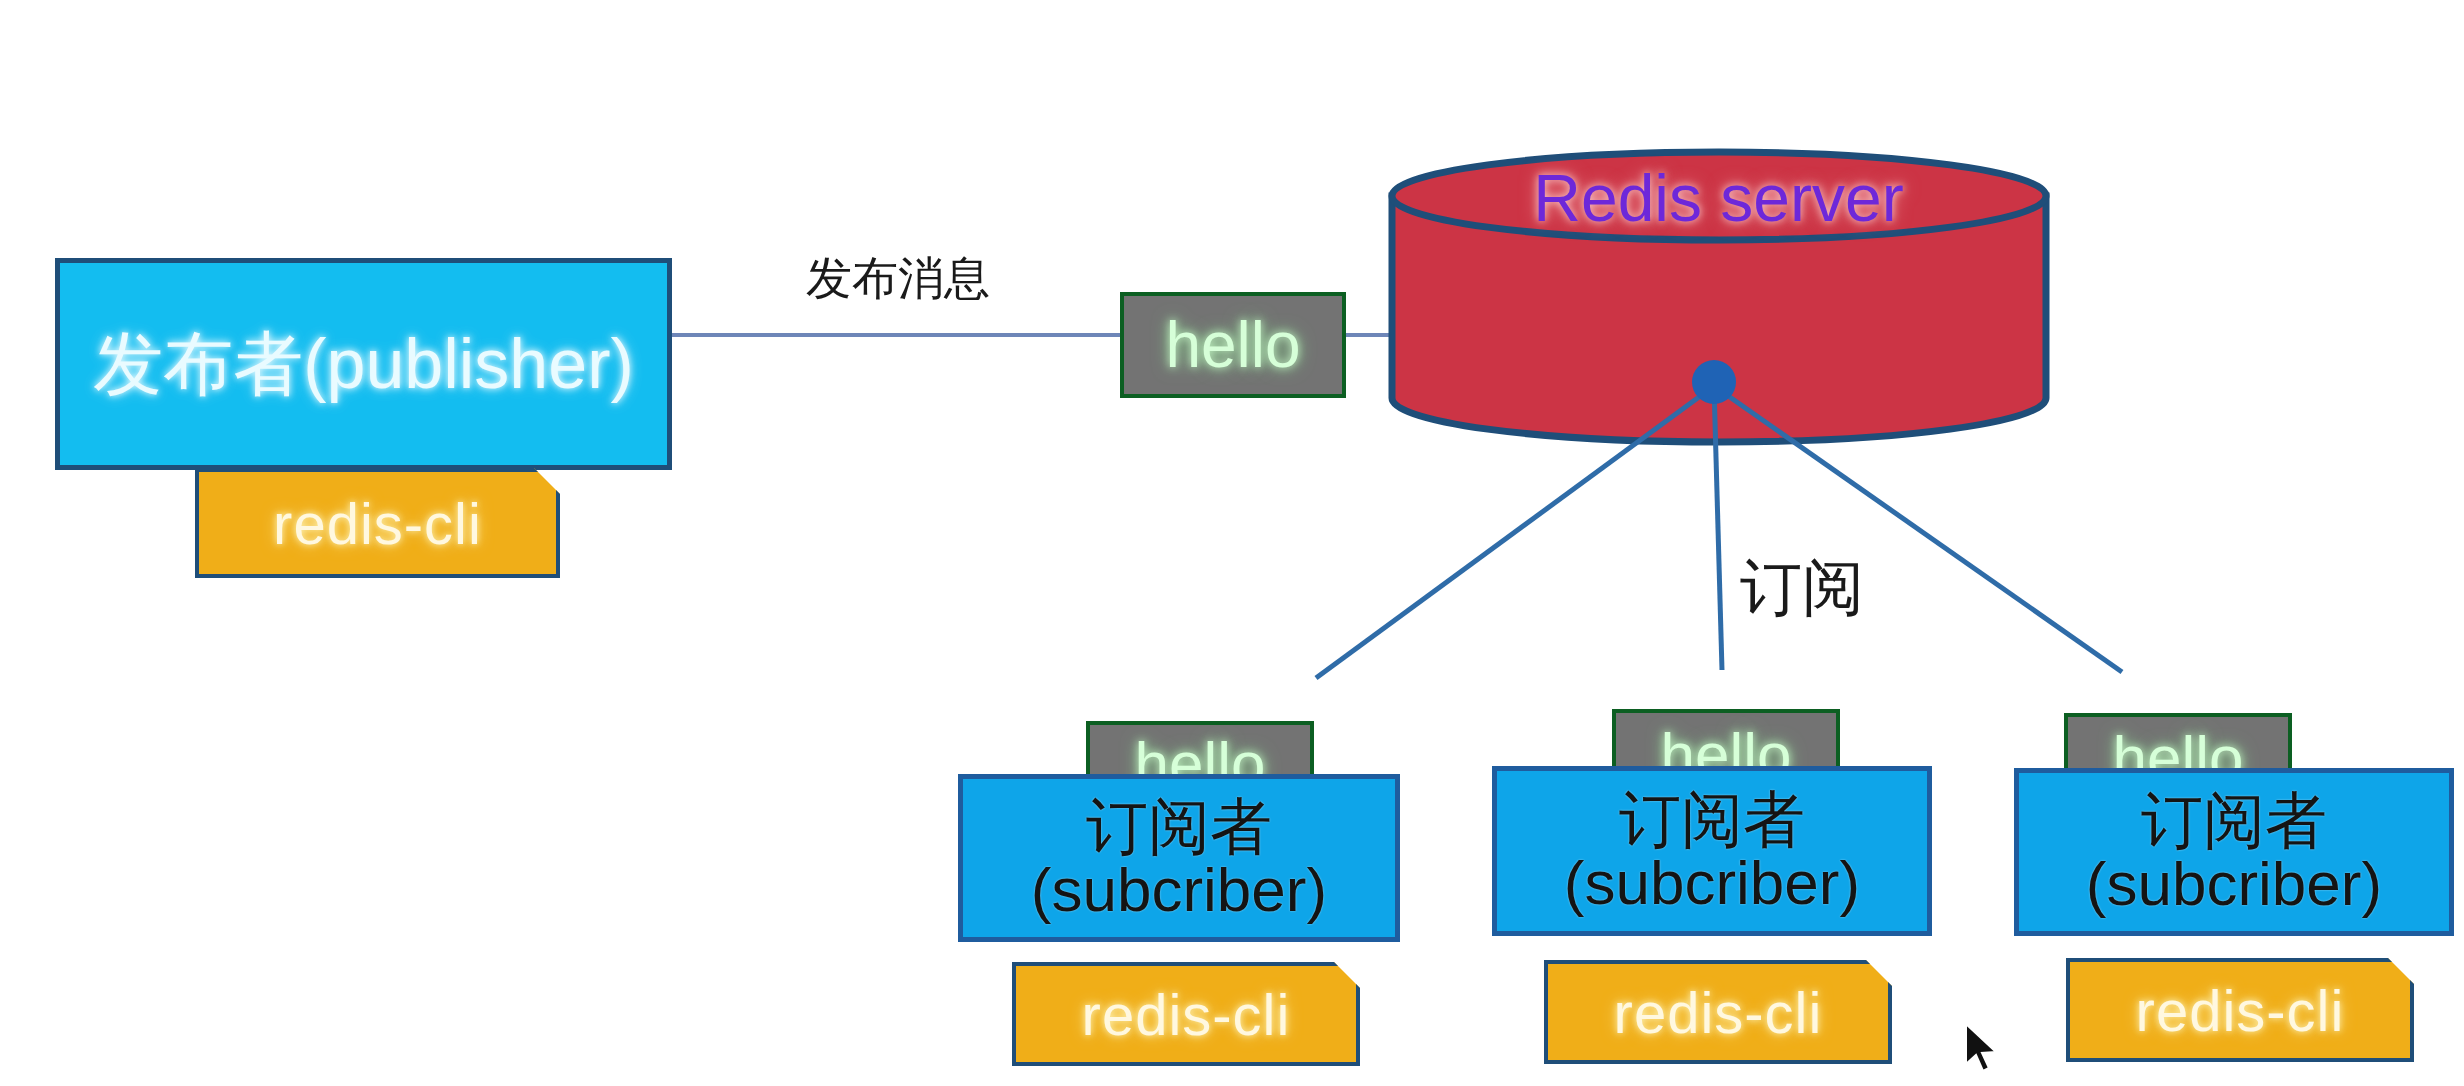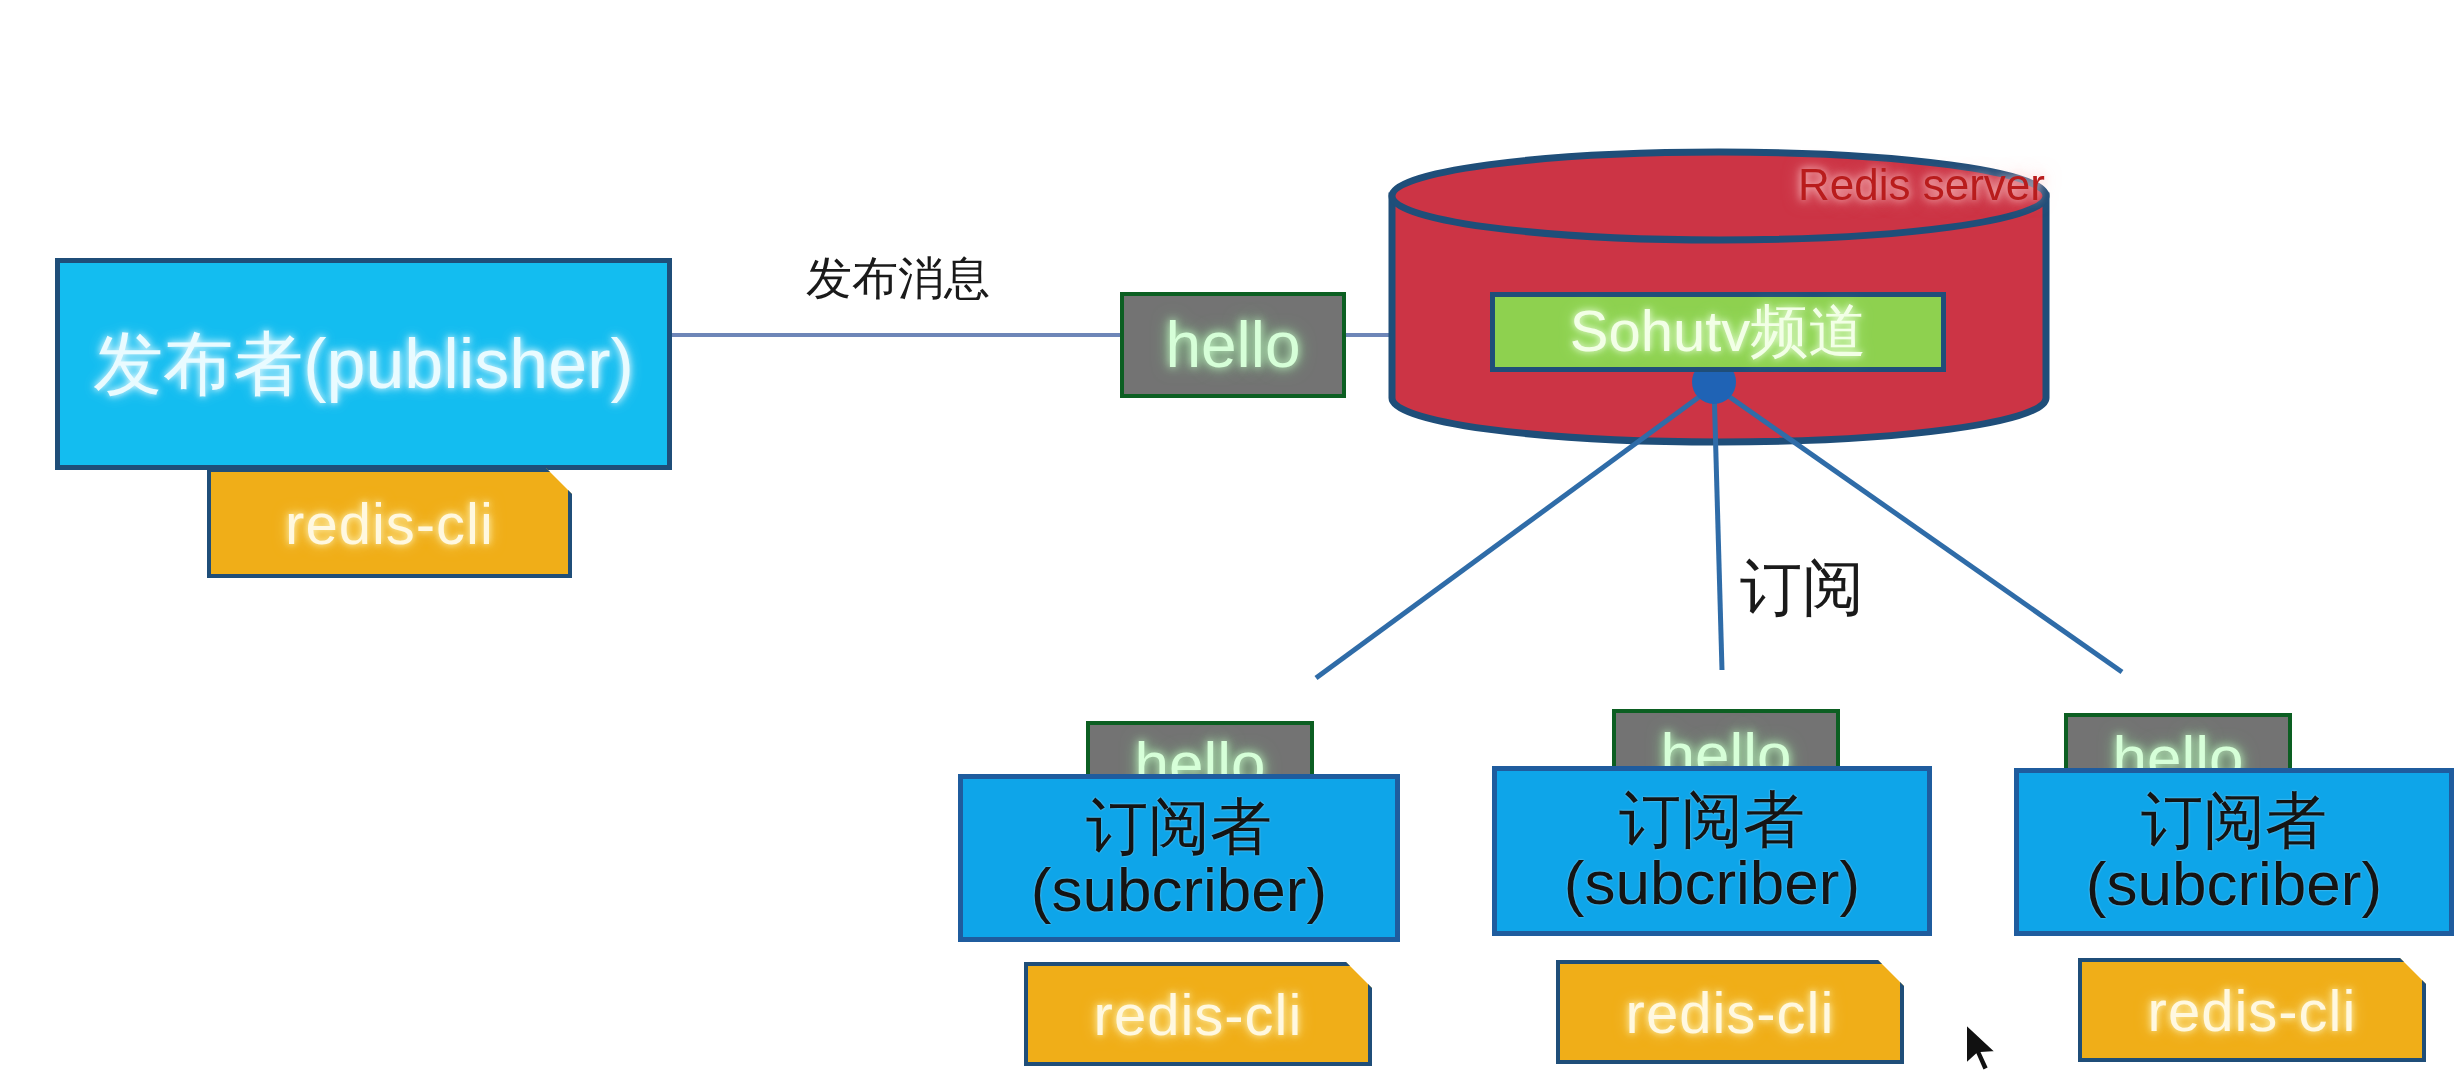--- a/index.html
+++ b/index.html
@@ -42,21 +42,20 @@
   .cli-box{
     position:absolute;
     box-sizing:border-box;
     background:#f0ae18;
     border:4px solid #1f4e79;
     color:#fff8e0;
     display:flex;align-items:center;justify-content:center;
     font-size:58px;
     letter-spacing:1px;
     text-shadow:0 0 7px rgba(255,250,200,.95),0 0 15px rgba(255,230,140,.85);
-    margin-left:12px;
   }
   .cli-box.corner{
     clip-path:polygon(0 0, calc(100% - 26px) 0, 100% 26px, 100% 100%, 0 100%);
   }
   .cli-pub{left:195px;top:468px;width:365px;height:110px;}
   .cli-s1{left:1012px;top:962px;width:348px;height:104px;}
   .cli-s2{left:1544px;top:960px;width:348px;height:104px;}
   .cli-s3{left:2066px;top:958px;width:348px;height:104px;}
 
   
@@ -111,23 +110,23 @@
     font-size:46px;
     white-space:nowrap;
   }
   .label-publish{left:806px;top:248px;}
   .label-subscribe{left:1740px;top:546px;font-size:62px;}
 
   
   .cyl-title{
     position:absolute;
     left:1392px;top:160px;width:653px;
-    text-align:right;
-    color:#b91c1c;
-    font-size:44px;
+    text-align:center;
+    color:#6d28d9;
+    font-size:66px;
     text-shadow:0 0 8px rgba(255,220,220,.95),0 0 18px rgba(255,180,180,.7);
     pointer-events:none;
   }
 
   
   .cursor{position:absolute;left:1962px;top:1022px;width:40px;height:54px;}
 </style>
 </head>
 <body>
 
@@ -163,21 +162,20 @@
   <div class="node publisher-box">发布者(publisher)</div>
 
   <div class="cli-box corner cli-pub">redis-cli</div>
 
   <div class="label label-publish">发布消息</div>
 
   <div class="hello hello-pub">hello</div>
 
   <div class="cyl-title">Redis server</div>
 
-  <div class="channel-box">Sohutv频道</div>
 
   <div class="label label-subscribe">订阅</div>
 
   <div class="hello hello-s1">hello</div>
   <div class="subscriber sub-1">订阅者
 (subcriber)</div>
   <div class="cli-box corner cli-s1">redis-cli</div>
 
   <div class="hello hello-s2">hello</div>
   <div class="subscriber sub-2">订阅者

